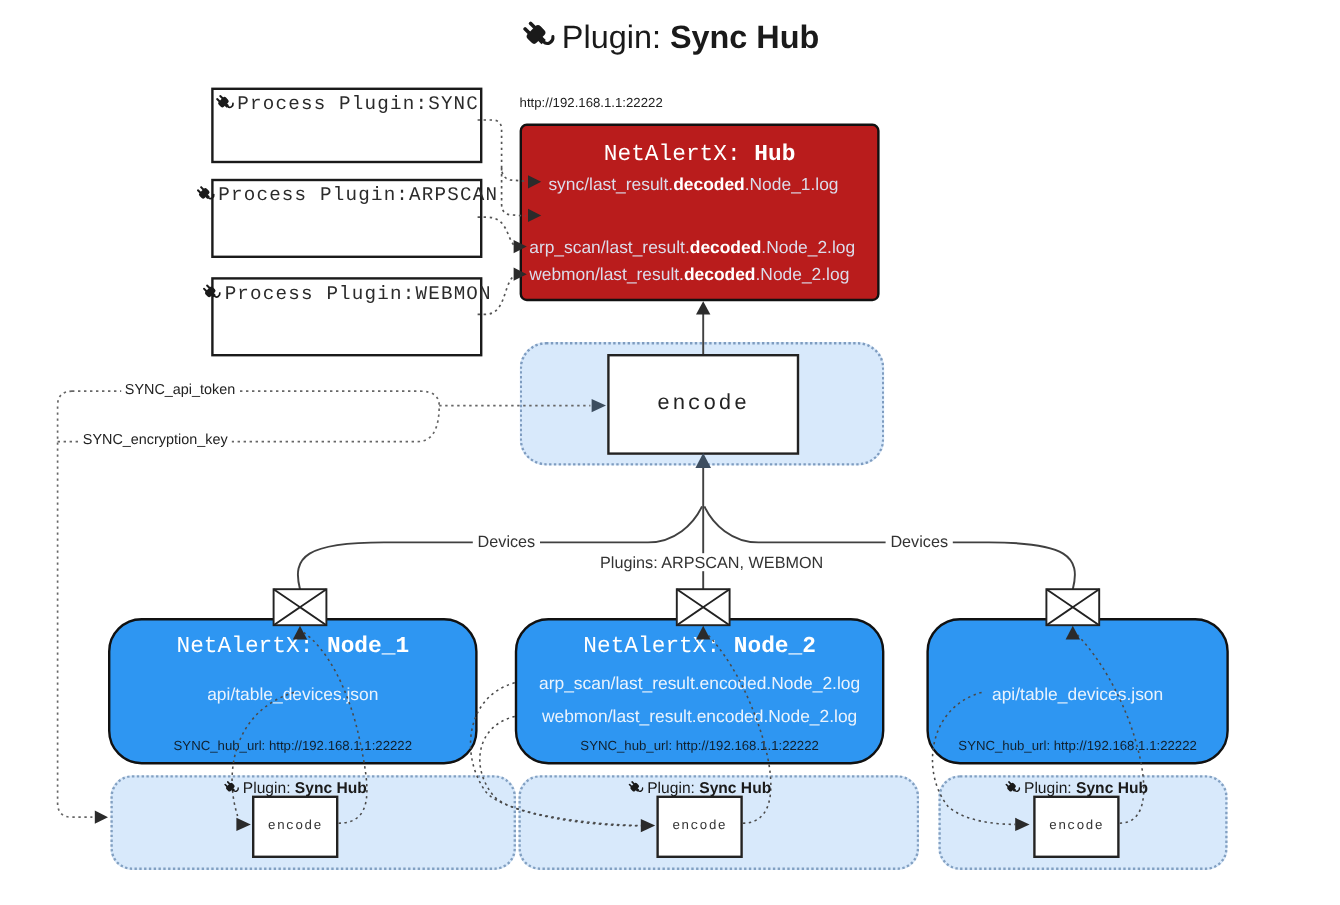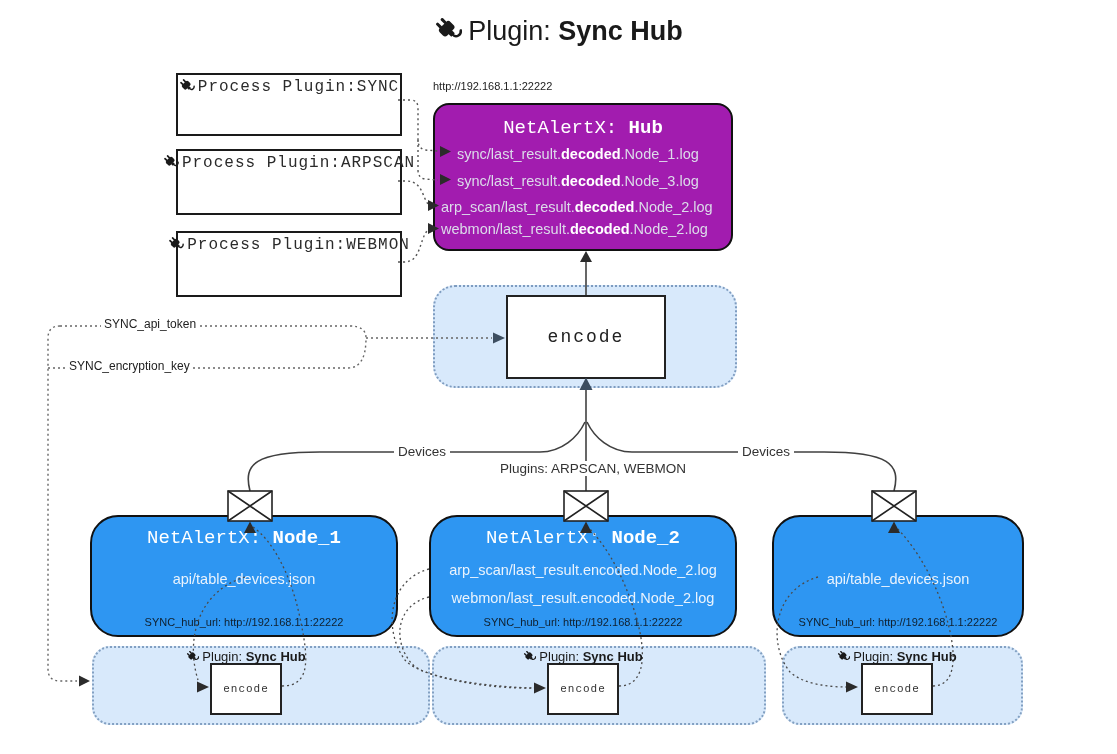--- a/index.html
+++ b/index.html
@@ -15,22 +15,22 @@
   .plug-svg{vertical-align:-6px;margin-right:4px;}
 
   
   .pbox{background:#fff;border:2px solid #1a1a1a;width:222px;text-align:center;
         font-size:16px;color:#2b2b2b;letter-spacing:1px;line-height:1.55;
         display:flex;flex-direction:row;justify-content:center;}
   .pbox .l1{white-space:nowrap;}
   .pbox .plug-svg{vertical-align:-4px;margin-right:2px;}
 
   
-  .hub{left:433px;top:103px;width:300px;height:148px;background:#a21caf;border:2px solid #111;
-       border-radius:16px;box-sizing:border-box;color:#fff;}
+  .hub{left:433px;top:103px;width:300px;height:148px;background:#b91c1c;border:2px solid #111;
+       border-radius:6px;box-sizing:border-box;color:#fff;}
   .hub-title{left:0;right:0;top:12px;text-align:center;font-size:19px;color:#fff;}
   .hub-title .bold{font-weight:bold;}
   .hub-log{font-size:14.5px;color:#dcdcea;white-space:nowrap;}
   .hub-log .bold{font-weight:bold;color:#fff;}
   .hub-url{left:433px;width:300px;top:80px;text-align:left;font-size:11px;color:#222;}
 
   
   .dec-container{left:433px;top:285px;width:304px;height:103px;background:#D8E9FB;
        border:2px dotted #7e9cc0;border-radius:22px;box-sizing:border-box;}
   .dec-box{left:506px;top:295px;width:160px;height:84px;background:#fff;border:2px solid #222;
@@ -102,21 +102,20 @@
     <div class="l1"><svg class="plug-svg" width="17" height="17" fill="#1a1a1a">
           <use href="#plug"></use>
         </svg><span>Process Plugin:</span></div>
     <div>WEBMON</div>
   </div>
 
   <div class="abs hub-url">http://192.168.1.1:22222</div>
   <div class="abs hub boxlayer">
     <div class="abs hub-title mono"><span>NetAlertX: </span><span class="bold">Hub</span></div>
     <div class="abs hub-log" style="left:22px;top:41px;"><span>sync/last_result.</span><span class="bold">decoded</span><span>.Node_1.log</span></div>
-    <div class="abs hub-log" style="left:22px;top:68px;"><span>sync/last_result.</span><span class="bold">decoded</span><span>.Node_3.log</span></div>
     <div class="abs hub-log" style="left:6px;top:94px;"><span>arp_scan/last_result.</span><span class="bold">decoded</span><span>.Node_2.log</span></div>
     <div class="abs hub-log" style="left:6px;top:116px;"><span>webmon/last_result.</span><span class="bold">decoded</span><span>.Node_2.log</span></div>
   </div>
 
   <div class="abs dec-container boxlayer"></div>
   <div class="abs dec-box mono boxlayer">
       <span>encode</span>
     </div>
 
   <div class="abs line-label" style="left:101px;top:317px;">SYNC_api_token</div>

